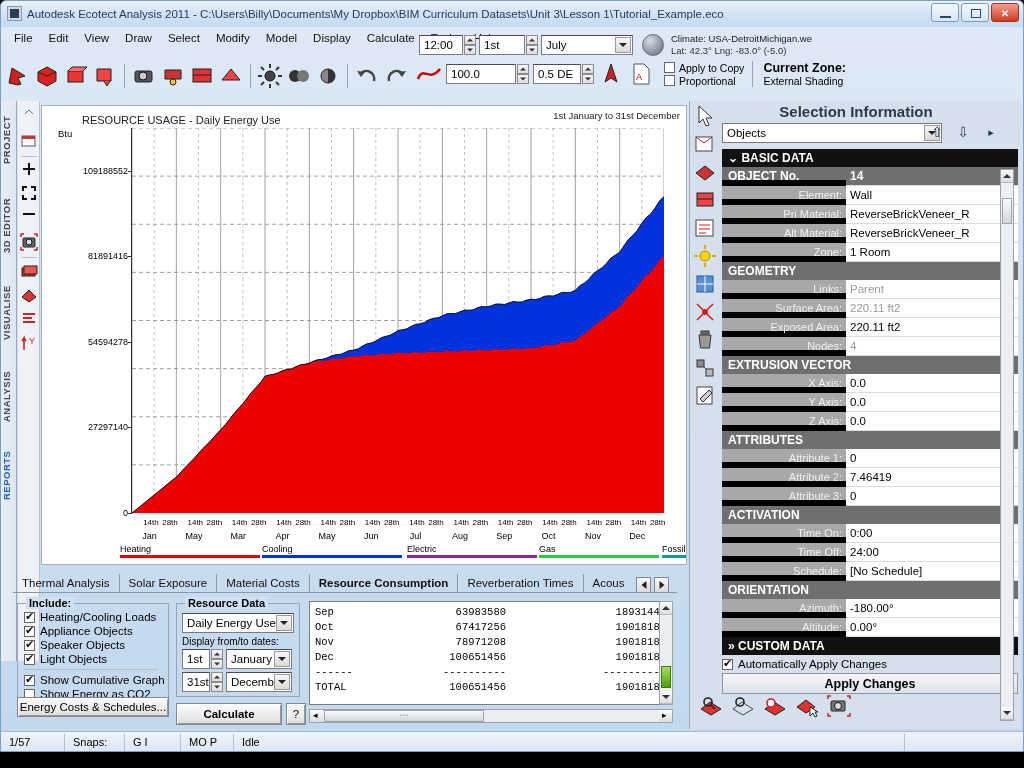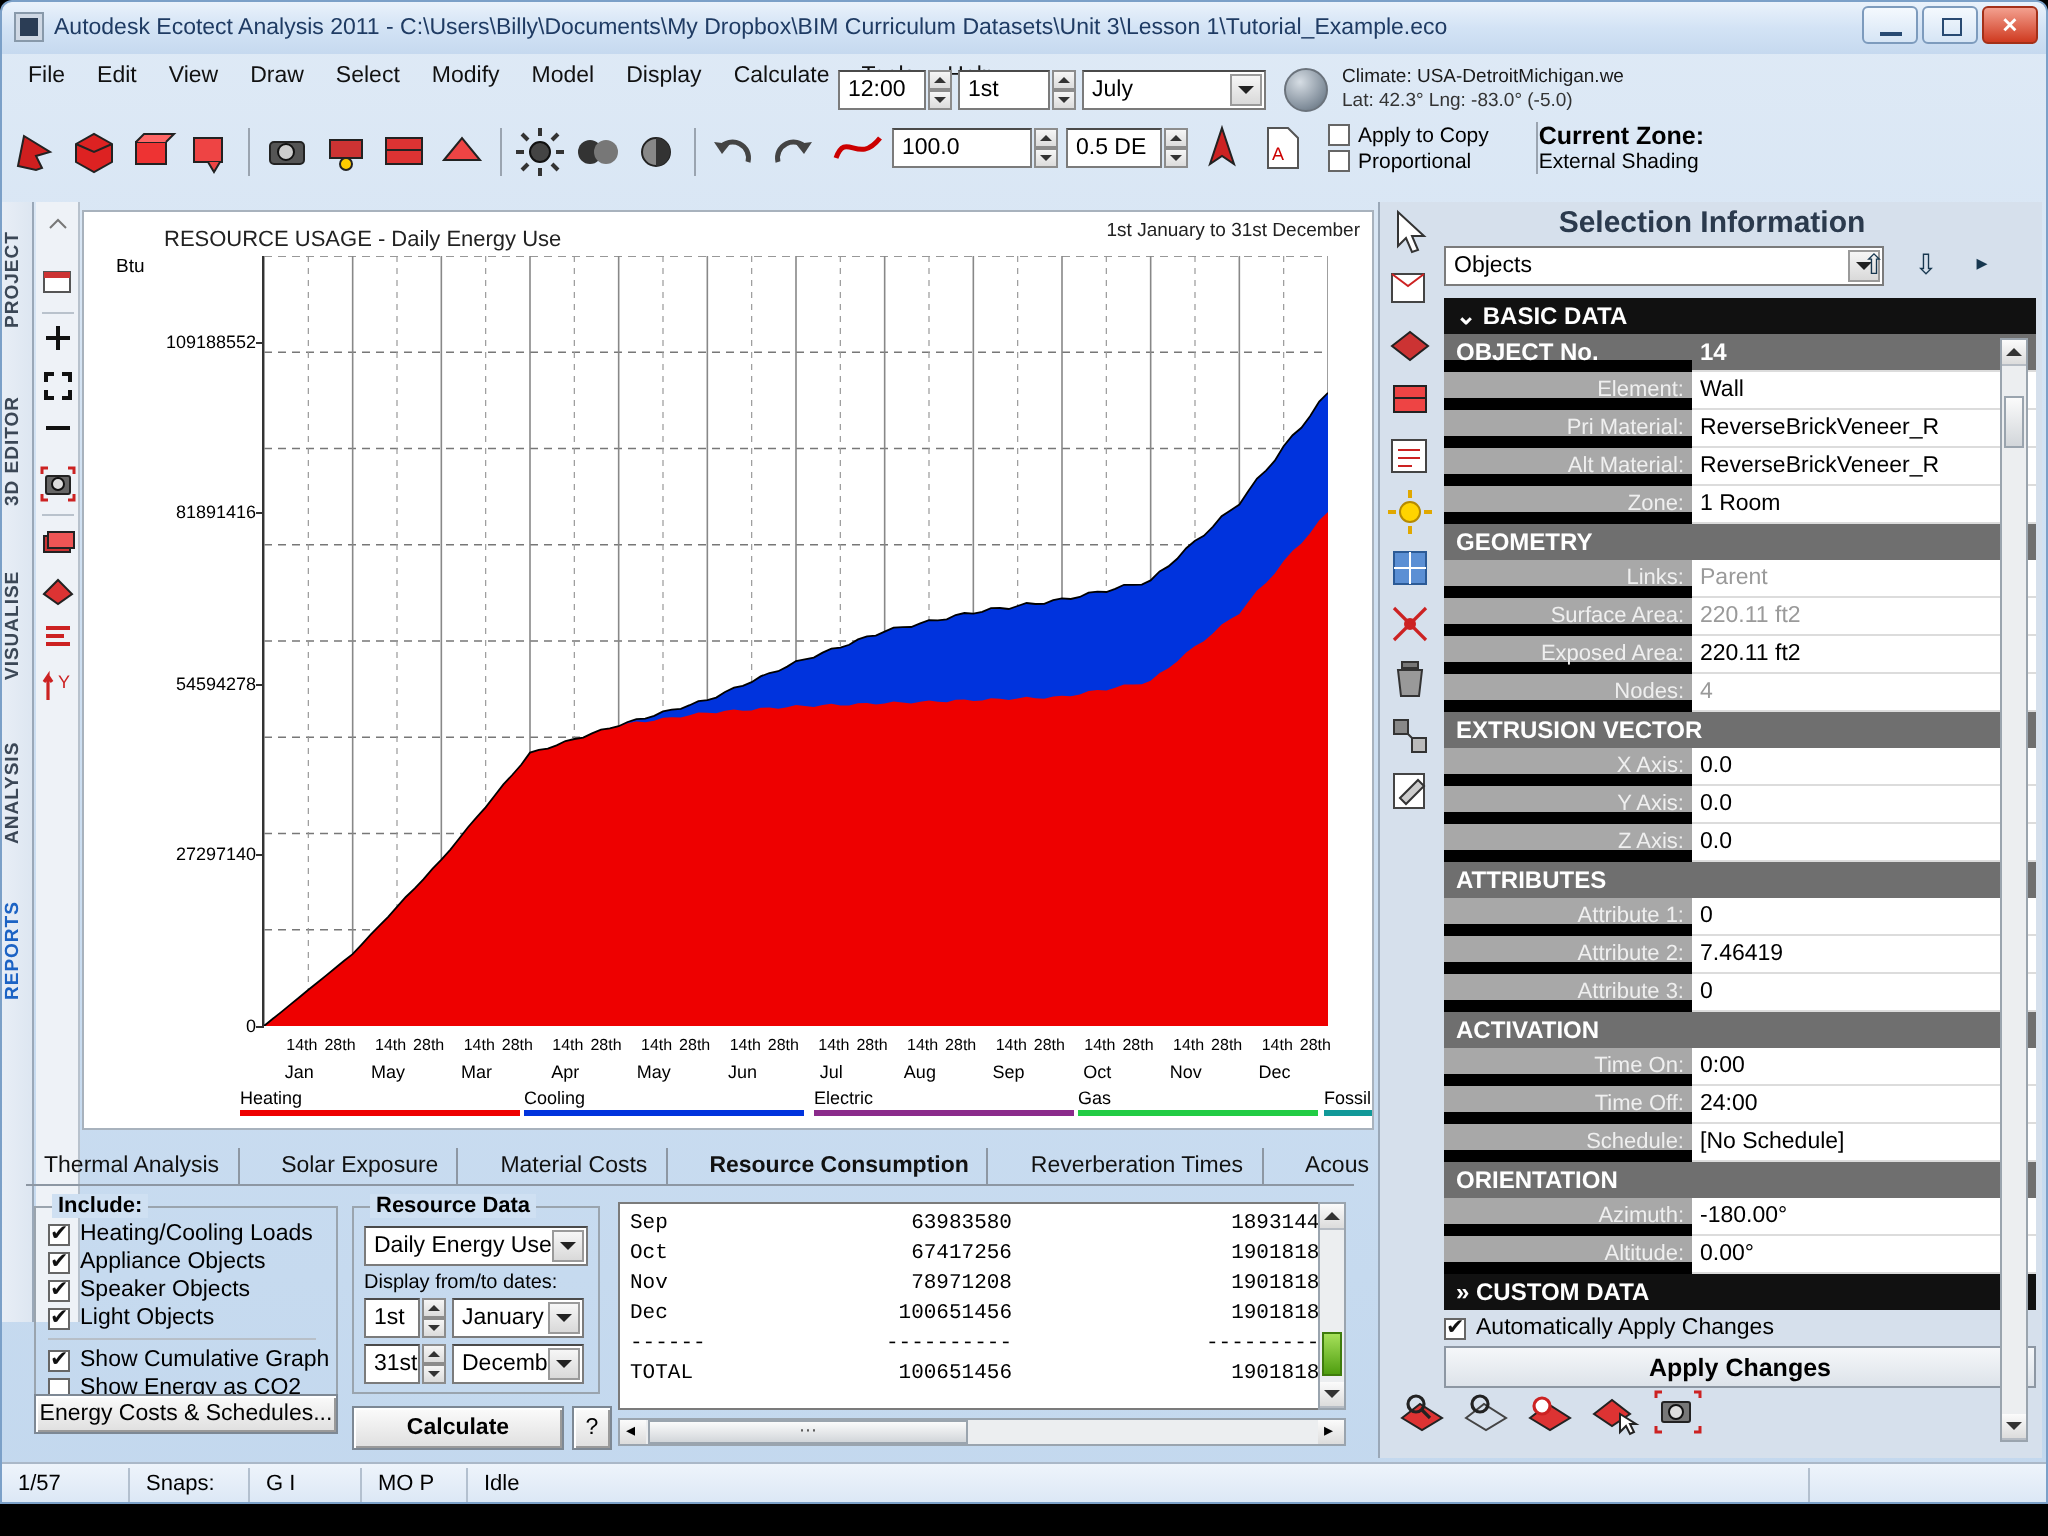--- a/index.html
+++ b/index.html
@@ -79,21 +79,21 @@
   
   .toolbar2 { position:absolute; left:0; top:56px; width:690px; height:44px; }
   .tb-icons { position:absolute; left:4px; top:6px; display:flex; gap:3px; align-items:center; }
   .tbi { width:26px; height:26px; position:relative; border-radius:2px; }
   .tb-sep { width:1px; height:24px; background:#9aa4b0; margin:0 3px; }
   .toolbar2b { position:absolute; left:415px; top:60px; display:flex; align-items:center; gap:4px; }
   .chk-row { display:flex; flex-direction:column; gap:1px; margin-left:6px; }
   .chk { display:flex; align-items:center; gap:4px; font-size:10.5px; white-space:nowrap;}
   .box { width:11px; height:11px; background:#fff; border:1px solid #666; position:relative; flex:none;}
   .box.on:after{ content:"✔"; position:absolute; left:0px; top:-3px; font-size:11px; color:#111; }
-  .czone { margin-left:20px; border-left:1px solid #9aa4b0; padding-left:0; }
+  .czone { margin-left:4px; border-left:1px solid #9aa4b0; padding-left:10px; }
   .czone .t1 { font-size:12.5px; font-weight:bold; }
   .czone .t2 { font-size:10.5px; }
 
   
   .vtabs { position:absolute; left:0; top:100px; width:16px; height:560px;
            background:linear-gradient(90deg,#e8eef6,#dde6f1); border-right:1px solid #9aa8b8; }
   .vtab { position:absolute; left:0; width:16px; writing-mode:vertical-rl; transform:rotate(180deg);
           font-size:9.5px; font-weight:bold; color:#3b4756; letter-spacing:0.5px;
           text-align:center; white-space:nowrap; }
   .vtab.sel { color:#1c63c4; }
@@ -118,21 +118,21 @@
   .ytickmark { position:absolute; left:-4px; width:4px; height:1px; background:#333; }
   .xlabels { position:absolute; left:89px; top:412px; width:532px; height:34px; }
   .xl-d { position:absolute; font-size:8px; transform:translateX(-50%); white-space:nowrap;}
   .xl-m { position:absolute; top:13px; font-size:9px; transform:translateX(-50%);}
   .legend { position:absolute; left:60px; top:438px; width:590px; height:16px; }
   .lg { position:absolute; font-size:9px; }
   .lgline { position:absolute; top:11px; height:3px; }
 
   
   .btabs { position:absolute; left:12px; top:572px; width:664px; height:20px;
-           display:flex; align-items:flex-end;gap:12px; }
+           display:flex; align-items:flex-end; }
   .btab { height:19px; line-height:19px; padding:0 9px; font-size:11.5px; white-space:nowrap;
           border-right:1px solid #8d97a3; color:#111; }
   .btab.sel { font-weight:bold; }
   .btab-nav { width:15px; height:16px; margin-left:3px; border:1px solid #7d8894;
               background:linear-gradient(180deg,#fafafa,#dadada); position:relative; }
   .btab-nav:after{ content:""; position:absolute; left:50%; top:50%; transform:translate(-50%,-50%);
                    border-top:4px solid transparent; border-bottom:4px solid transparent; }
   .btab-nav.l:after{ border-right:5px solid #222; }
   .btab-nav.r:after{ border-left:5px solid #222; }
   .btabline { position:absolute; left:12px; top:591px; width:664px; height:1px; background:#8d97a3;}

